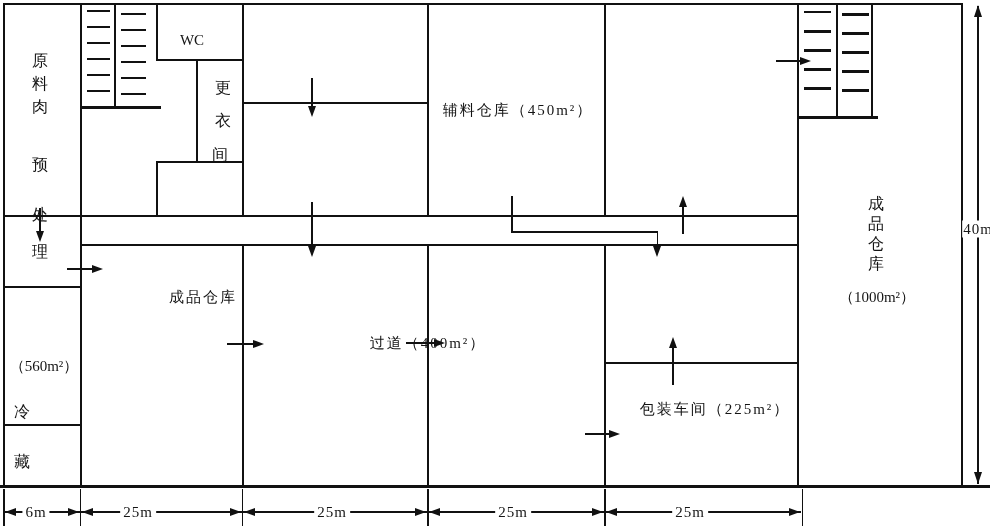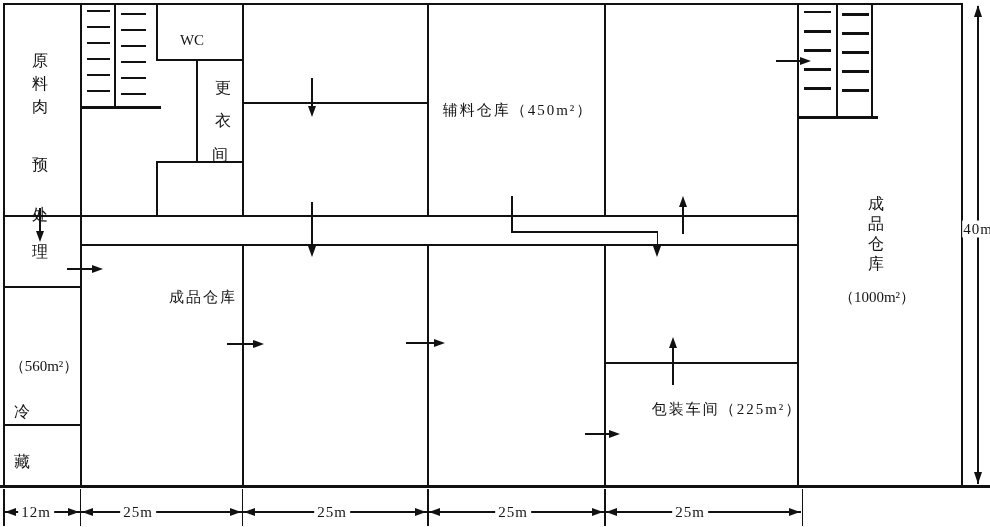--- a/index.html
+++ b/index.html
@@ -113,21 +113,22 @@
   <div class="lbl" style="left:44px;top:366px;letter-spacing:0;">（560m²）</div>
   <div class="vtxt" style="left:13px;top:400px;">冷</div>
   <div class="vtxt" style="left:13px;top:450px;">藏</div>
 
   <div class="lbl" style="left:192px;top:40px;letter-spacing:0;text-align:right;">WC</div>
   <div class="vtxt" style="left:214px;top:71px;line-height:33px;">更衣</div>
   <div class="vtxt" style="left:211px;top:143px;">间</div>
 
   <div class="lbl" style="left:518px;top:110px;">辅料仓库（450m²）</div>
   <div class="lbl" style="left:203px;top:297px;">成品仓库</div>
-  <div class="lbl" style="left:715px;top:409px;margin-left:12px;">包装车间（225m²）</div>
+  <div class="lbl" style="left:428px;top:343px;">过道（400m²）</div>
+  <div class="lbl" style="left:715px;top:409px;">包装车间（225m²）</div>
 
   <div class="vtxt" style="left:867px;top:194px;line-height:20px;">成品仓库</div>
   <div class="lbl" style="left:877px;top:297px;letter-spacing:0;">（1000m²）</div>
 
   <div class="ln" style="left:3px;top:489px;width:1.5px;height:37px;"></div>
   <div class="ln" style="left:79.5px;top:489px;width:1.5px;height:37px;"></div>
   <div class="ln" style="left:241.5px;top:489px;width:1.5px;height:37px;"></div>
   <div class="ln" style="left:427px;top:489px;width:1.5px;height:37px;"></div>
   <div class="ln" style="left:604px;top:489px;width:1.5px;height:37px;"></div>
   <div class="ln" style="left:801.5px;top:489px;width:1.5px;height:37px;"></div>
@@ -142,21 +143,21 @@
   <div class="dh r" style="left:68px;top:508px;"></div>
   <div class="dh l" style="left:82px;top:508px;"></div>
   <div class="dh r" style="left:230px;top:508px;"></div>
   <div class="dh l" style="left:244px;top:508px;"></div>
   <div class="dh r" style="left:415px;top:508px;"></div>
   <div class="dh l" style="left:429px;top:508px;"></div>
   <div class="dh r" style="left:592px;top:508px;"></div>
   <div class="dh l" style="left:606px;top:508px;"></div>
   <div class="dh r" style="left:789px;top:508px;"></div>
 
-  <div class="dimlbl" style="left:36px;top:512px;">12m</div>
+  <div class="dimlbl" style="left:36px;top:512px;">6m</div>
   <div class="dimlbl" style="left:138px;top:512px;">25m</div>
   <div class="dimlbl" style="left:332px;top:512px;">25m</div>
   <div class="dimlbl" style="left:513px;top:512px;">25m</div>
   <div class="dimlbl" style="left:690px;top:512px;">25m</div>
 
   <div class="ln" style="left:977px;top:6px;width:1.5px;height:478px;"></div>
   <div class="dh u" style="left:974px;top:5px;"></div>
   <div class="dh d" style="left:974px;top:472px;"></div>
   <div class="dimlbl" style="left:978px;top:229px;padding:0 1px;">40m</div>
 

